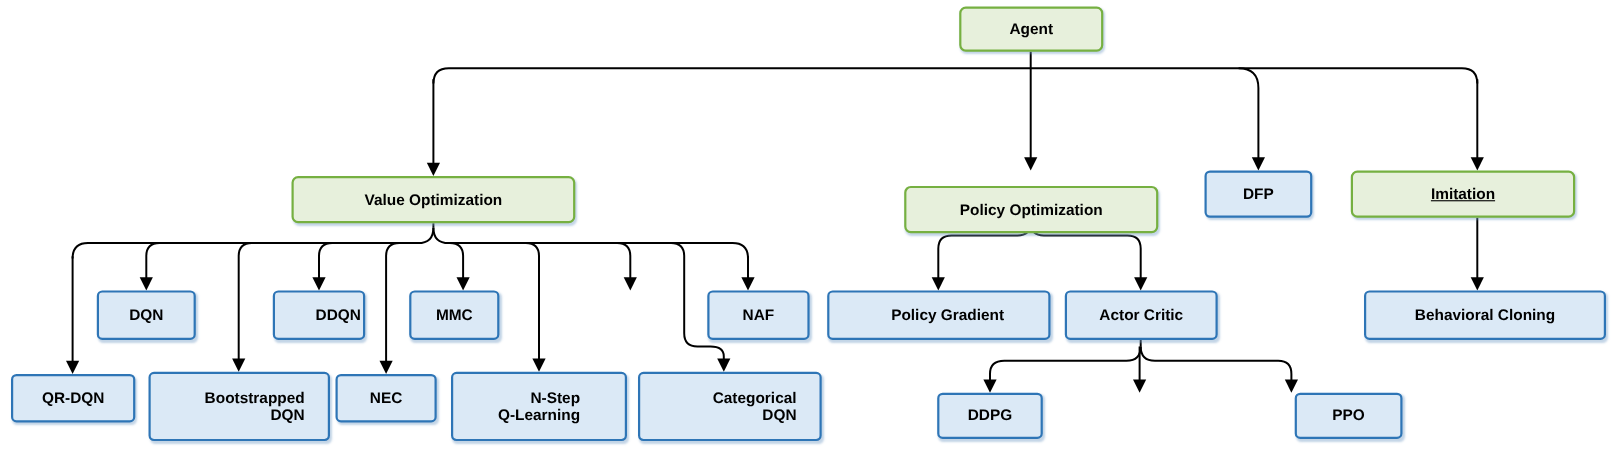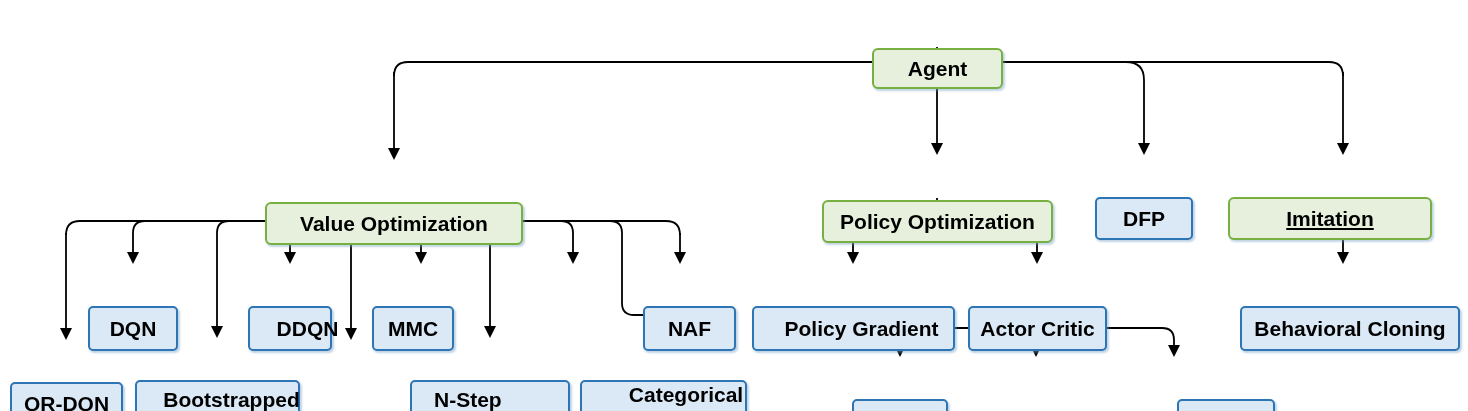--- a/index.html
+++ b/index.html
@@ -14,28 +14,27 @@
   .connector-layer {
     position: absolute;
     left: 0; top: 0;
     width: 1468px; height: 411px;
   }
   .node {
     position: absolute;
     display: flex;
     align-items: center;
     justify-content: center;
-    text-align: left;
+    text-align: right;
     font-weight: 700;
-    font-size: 21px;
+    font-size: 14px;
     line-height: 1.12;
     color: #000000;
     white-space: pre-line;
     box-sizing: border-box;
-    margin-top: 42px;
   }
   .node.green {
     background: #e7f0dc;
     border: 2.5px solid #76b041;
     border-radius: 6px;
     box-shadow: 1.5px 2px 2px rgba(120,160,200,0.45);
   }
   .node.blue {
     background: #dbe9f6;
     border: 2.5px solid #2e75b6;
@@ -85,35 +84,36 @@
       <path d="M 1036,315 V 347" marker-end="url(#arrow)"></path>
       <path d="M 1037,315 Q 1037,328 1050,328 H 1162 Q 1174,328 1174,340 V 347" marker-end="url(#arrow)"></path>
 
       <path d="M 1343,198 V 254" marker-end="url(#arrow)"></path>
     </g>
   </svg>
 
   <div class="node green" style="left:872px; top:6px; width:131px; height:41px;">Agent</div>
 
   <div class="node green" style="left:265px; top:160px; width:258px; height:43px;">Value Optimization</div>
-  <div class="node green" style="left:822px; top:158px; width:231px; height:43px;">Policy Optimization</div>
+  <div class="node green" style="left:822px; top:169px; width:231px; height:43px;">Policy Optimization</div>
   <div class="node blue" style="left:1095px; top:155px; width:98px; height:43px;">DFP</div>
   <div class="node green" style="left:1228px; top:155px; width:204px; height:43px;text-decoration:underline;">Imitation</div>
 
   <div class="node blue" style="left:88px; top:264px; width:90px; height:45px;">DQN</div>
   <div class="node blue" style="left:248px; top:264px; width:84px; height:45px;padding-left:35px;">DDQN</div>
   <div class="node blue" style="left:372px; top:264px; width:82px; height:45px;">MMC</div>
   <div class="node blue" style="left:643px; top:264px; width:93px; height:45px;">NAF</div>
 
   <div class="node blue" style="left:10px; top:340px; width:113px; height:44px;">QR-DQN</div>
   <div class="node blue" style="left:135px; top:338px; width:165px; height:63px;padding-left:28px;">Bootstrapped
 DQN</div>
+  <div class="node blue" style="left:305px; top:340px; width:92px; height:44px;">NEC</div>
   <div class="node blue" style="left:410px; top:338px; width:160px; height:63px;">N-Step
 Q-Learning</div>
-  <div class="node blue" style="left:580px; top:338px; width:167px; height:53px;padding-left:45px;">Categorical
+  <div class="node blue" style="left:580px; top:338px; width:167px; height:63px;padding-left:45px;">Categorical
 DQN</div>
 
   <div class="node blue" style="left:752px; top:264px; width:203px; height:45px;padding-left:16px;">Policy Gradient</div>
   <div class="node blue" style="left:968px; top:264px; width:139px; height:45px;">Actor Critic</div>
 
   <div class="node blue" style="left:1240px; top:264px; width:220px; height:45px;">Behavioral Cloning</div>
 
   <div class="node blue" style="left:852px; top:357px; width:96px; height:42px;">DDPG</div>
   <div class="node blue" style="left:1177px; top:357px; width:98px; height:42px;">PPO</div>
 

